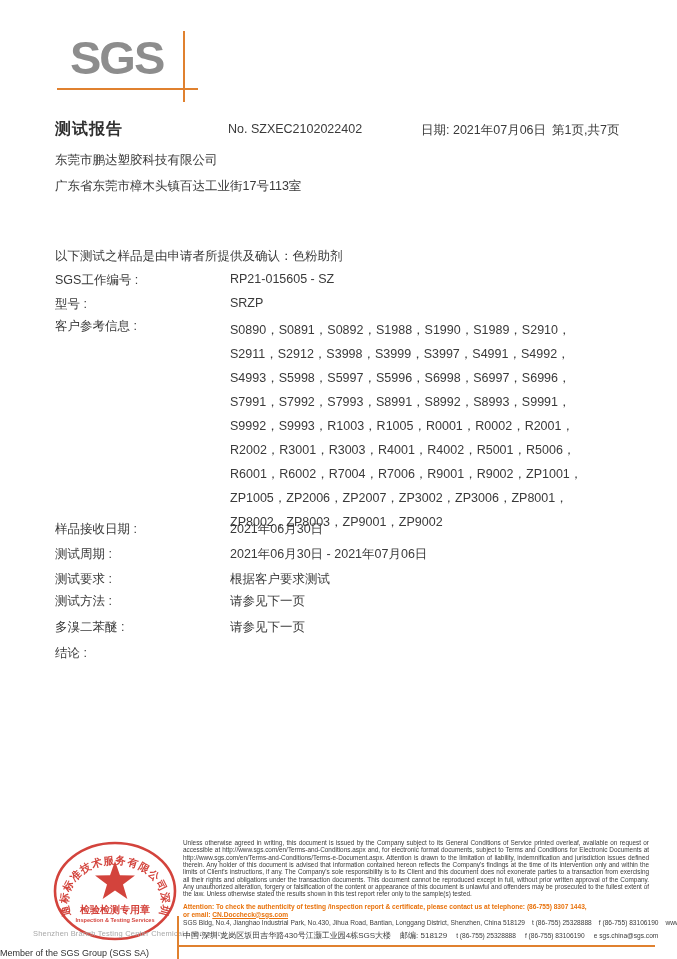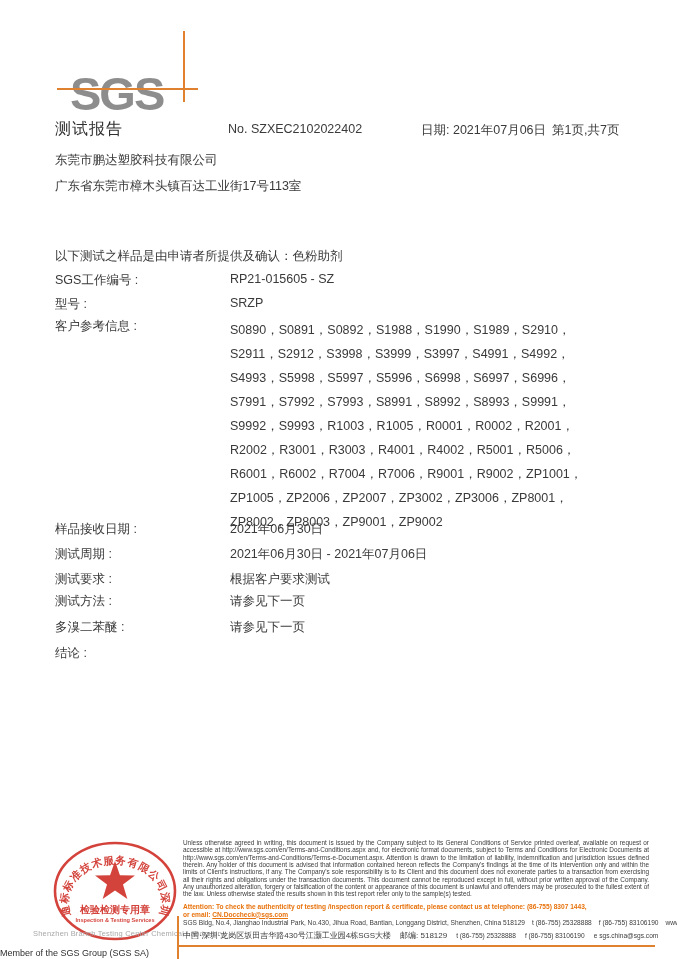--- a/index.html
+++ b/index.html
@@ -10,26 +10,26 @@
     background:#ffffff;
     font-family:"Liberation Sans","DejaVu Sans",sans-serif;
     color:#3a3a3a;
     overflow:hidden;
   }
   .abs{position:absolute;}
   
   .logo-text{
     left:70px;top:34px;
     font-size:47px;font-weight:bold;letter-spacing:-2px;
-    color:#8d8d8d;line-height:1;margin-top:36px;
+    color:#8d8d8d;line-height:1;
   }
   .logo-hline{left:57px;top:88px;width:141px;height:2px;background:#e0812f;}
   .logo-vline{left:183px;top:31px;width:2px;height:71px;background:#e0812f;}
   
-  .doc-title{left:55px;top:119px;font-size:16px;font-weight:normal;letter-spacing:1px;color:#2f2f2f;}
+  .doc-title{left:55px;top:119px;font-size:16px;font-weight:bold;letter-spacing:1px;color:#2f2f2f;}
   .report-no{left:228px;top:122px;font-size:12.5px;}
   .report-date{left:421px;top:122px;font-size:12.5px;text-align:center;}
   .page-info{left:552px;top:122px;font-size:12.5px;}
   
   .applicant-name{left:55px;top:152px;font-size:12.5px;}
   .applicant-address{left:55px;top:178px;font-size:12.5px;}
   
   .sample-statement{left:55px;top:248px;font-size:12.5px;}
   
   .lbl{left:55px;font-size:12.5px;width:172px;}

